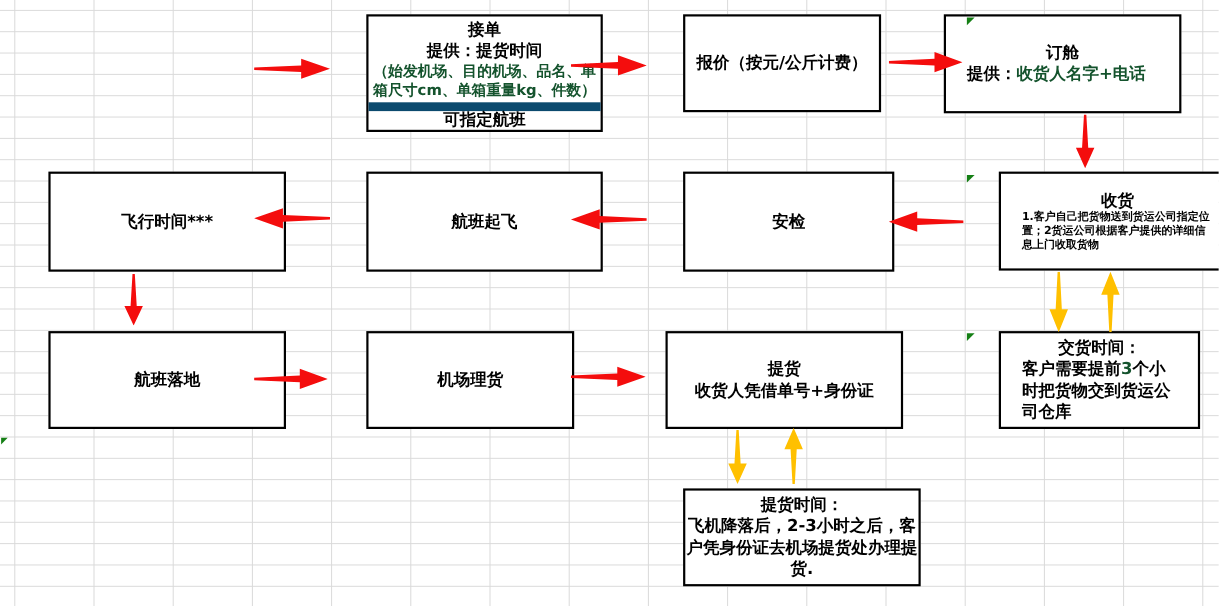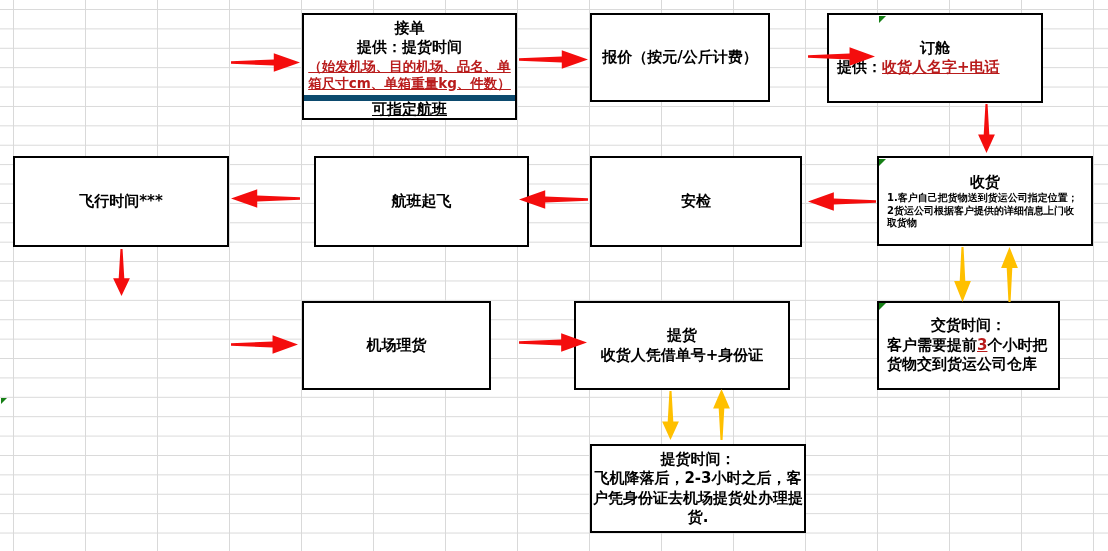--- a/index.html
+++ b/index.html
@@ -11,28 +11,28 @@
       linear-gradient(to bottom,#d9d9d9 0,#d9d9d9 1px,transparent 1px);
     background-size:72px 100%,100% 19.4px;
     background-position:13px 0,0 9px;
     font-family:"DejaVu Sans","Liberation Sans",sans-serif;
     color:#000;
   }
   .node{
     position:absolute;box-sizing:border-box;
     border:2px solid #000;background:#fff;
     display:flex;flex-direction:column;align-items:center;justify-content:center;
-    font-weight:bold;text-align:center;font-size:15px;line-height:1.3;
+    font-weight:bold;text-align:center;font-size:15px;line-height:1.3;margin-left:31px;
   }
-  .red{color:#b91c1c;text-decoration:underline;}
-  .body-left{align-self:stretch;text-align:left;padding:0 8px;}
+  .red{color:#14532d;}
+  .body-left{align-self:stretch;text-align:left;padding:0 19px;}
   .fs14{font-size:10px;}
   .fs13{font-size:13.5px;line-height:1.25;}
   .order-main{flex:1;display:flex;flex-direction:column;align-items:center;justify-content:center;align-self:stretch;}
-  .order-footer{align-self:stretch;border-top:6px solid #0c4a6e;display:flex;align-items:center;justify-content:center;height:17px;text-decoration:underline;}
+  .order-footer{align-self:stretch;border-top:8px solid #0c4a6e;display:flex;align-items:center;justify-content:center;height:17px;}
   .arrow{position:absolute;display:block;}
   .arrow.ared polygon{fill:#f40d0d;}
   .arrow.agold polygon{fill:#ffc000;}
   .err-tri{
     position:absolute;width:0;height:0;
     border-top:7px solid #157f15;border-right:7px solid transparent;
   }
 </style>
 </head>
 <body>
@@ -55,33 +55,36 @@
 
   <div class="node" style="left:827px;top:13px;width:216px;height:90px">
     <div>订舱</div>
     <div class="body-left"><span>提供：</span><span class="red">收货人名字+电话</span></div>
   </div>
 
   <div class="node" style="left:13px;top:156px;width:216px;height:91px">
     <div>飞行时间***</div>
   </div>
 
-  <div class="node" style="left:314px;top:156px;width:215px;height:91px">
+  <div class="node" style="left:302px;top:156px;width:215px;height:91px">
     <div>航班起飞</div>
   </div>
 
-  <div class="node" style="left:590px;top:156px;width:212px;height:91px">
+  <div class="node" style="left:590px;top:156px;width:192px;height:91px">
     <div>安检</div>
   </div>
 
   <div class="node" style="left:877px;top:156px;width:216px;height:90px">
     <div>收货</div>
     <div class="body-left fs14" style="line-height:1.25">1.客户自己把货物送到货运公司指定位置；2货运公司根据客户提供的详细信息上门收取货物</div>
   </div>
 
+  <div class="node" style="left:13px;top:301px;width:216px;height:89px">
+    <div>航班落地</div>
+  </div>
 
   <div class="node" style="left:302px;top:301px;width:189px;height:89px">
     <div>机场理货</div>
   </div>
 
   <div class="node" style="left:574px;top:301px;width:216px;height:89px">
     <div>提货</div>
     <div>收货人凭借单号+身份证</div>
   </div>
 

